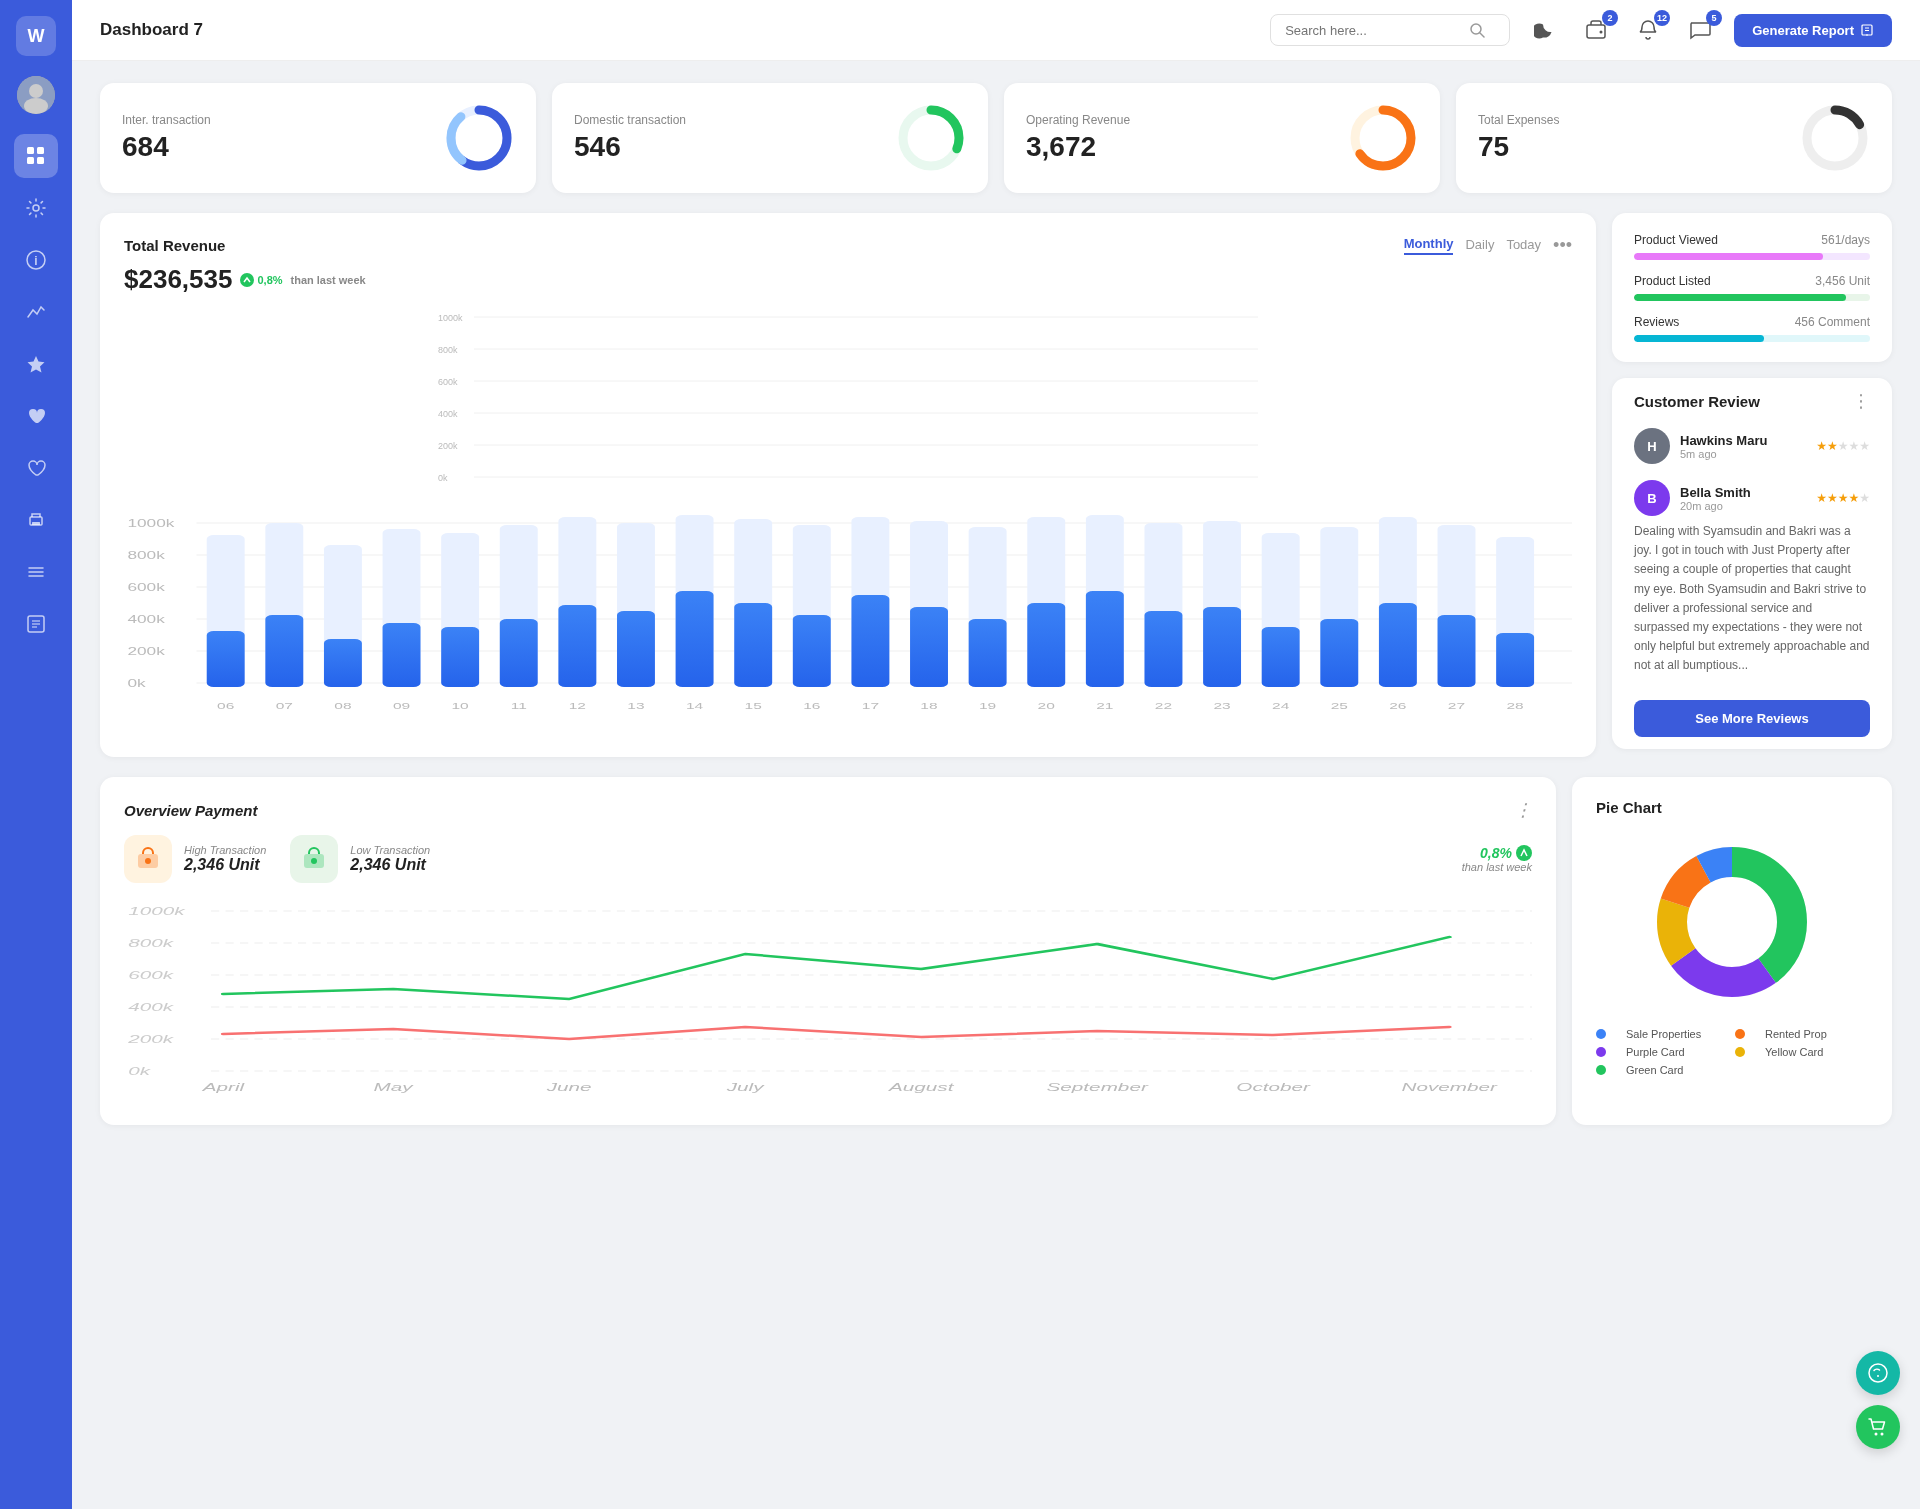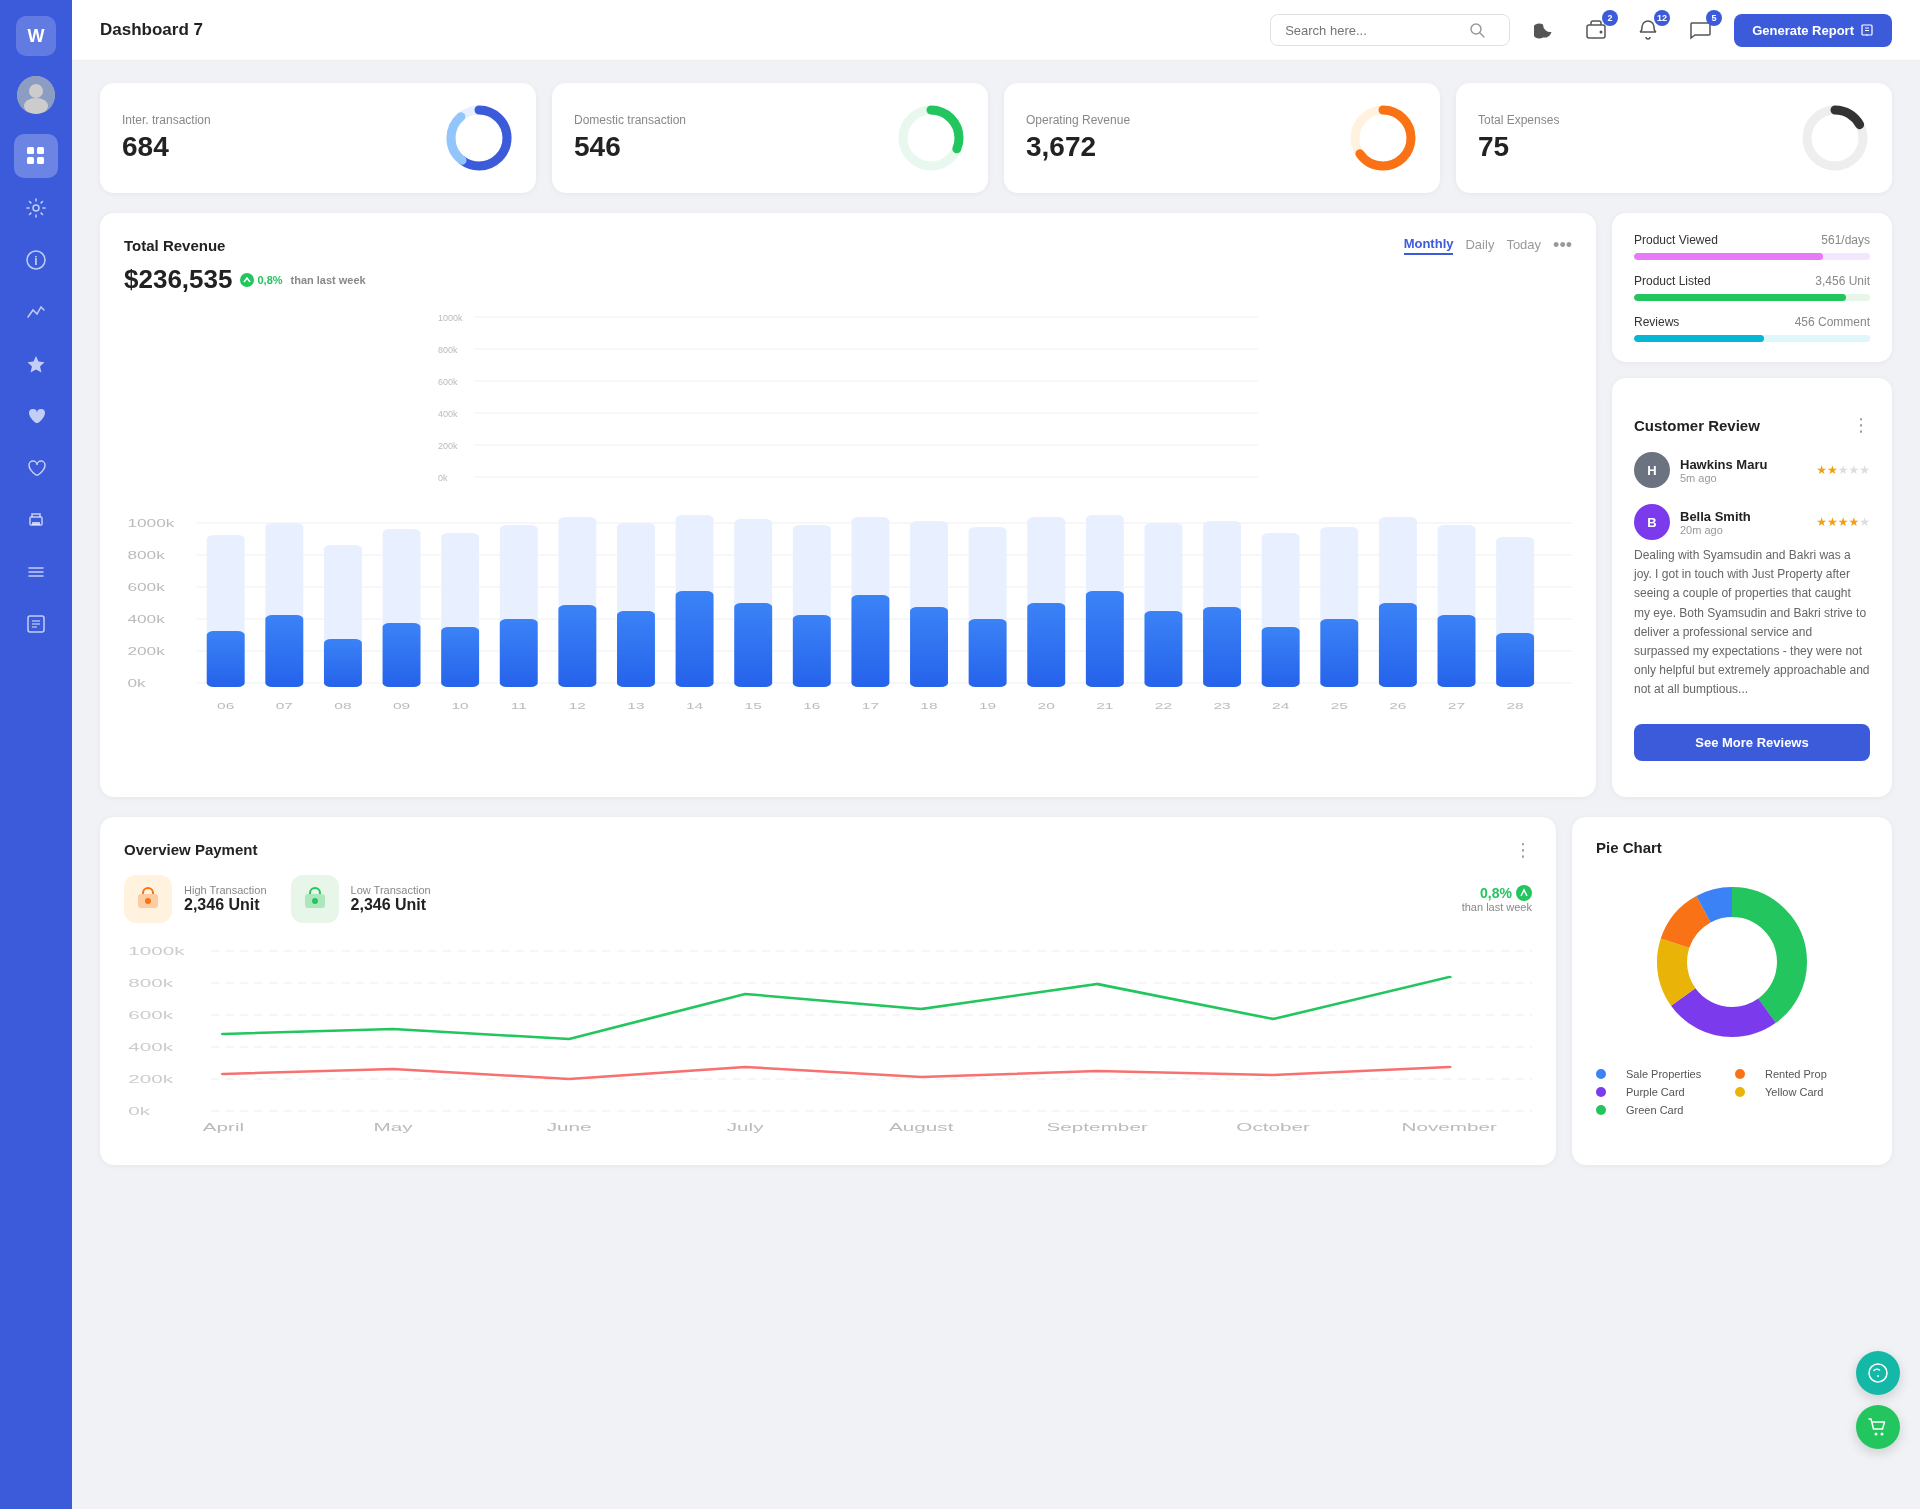--- a/index.html
+++ b/index.html
@@ -235,21 +235,21 @@
       height: 7px;
       border-radius: 4px;
       overflow: hidden;
     }
     .progress-fill { height: 100%; border-radius: 4px; }
 
     
     .review-card {
       background: white;
       border-radius: 14px;
-      padding: 36px 22px;
+      padding: 12px 22px;
       box-shadow: 0 1px 6px rgba(0,0,0,0.05);
     }
     .review-card-header {
       display: flex;
       justify-content: space-between;
       align-items: center;
       margin-bottom: 16px;
     }
     .review-title { font-size: 15px; font-weight: 700; color: #222; }
     .review-item { margin-bottom: 16px; }
@@ -284,20 +284,21 @@
     .bottom-row {
       display: grid;
       grid-template-columns: 1fr 320px;
       gap: 16px;
     }
     .overview-card {
       background: white;
       border-radius: 14px;
       padding: 22px 24px;
       box-shadow: 0 1px 6px rgba(0,0,0,0.05);
+      font-style: italic;
     }
     .overview-header {
       display: flex;
       justify-content: space-between;
       align-items: center;
       margin-bottom: 14px;
     }
     .overview-title { font-size: 15px; font-weight: 700; color: #222; }
     .overview-stats {
       display: flex;

